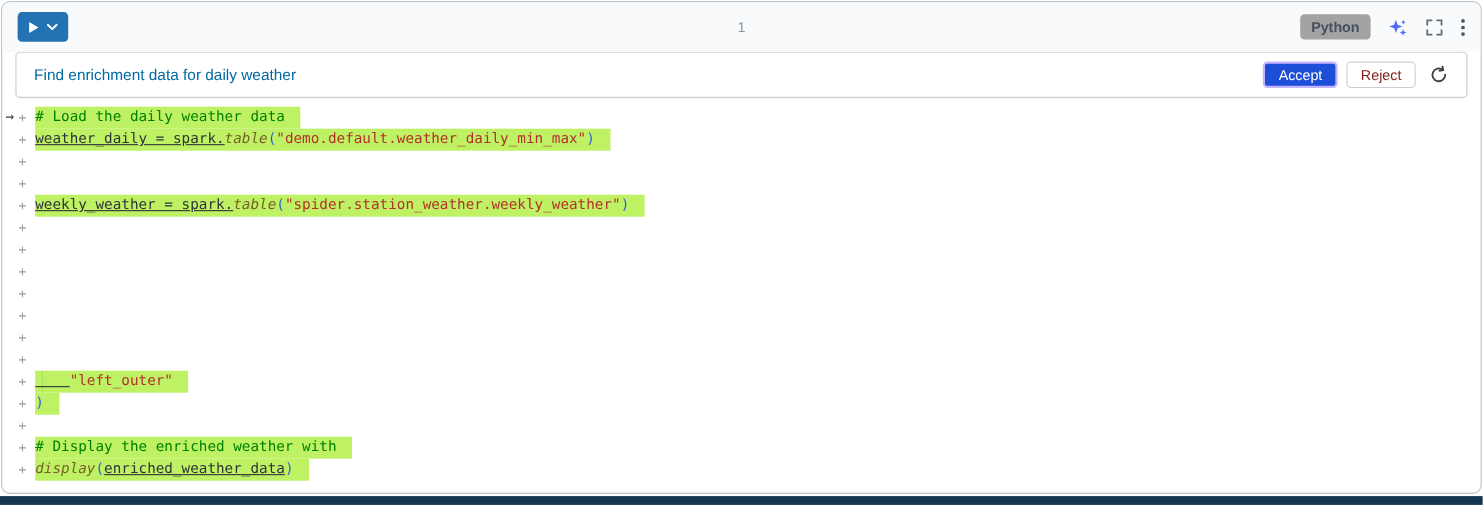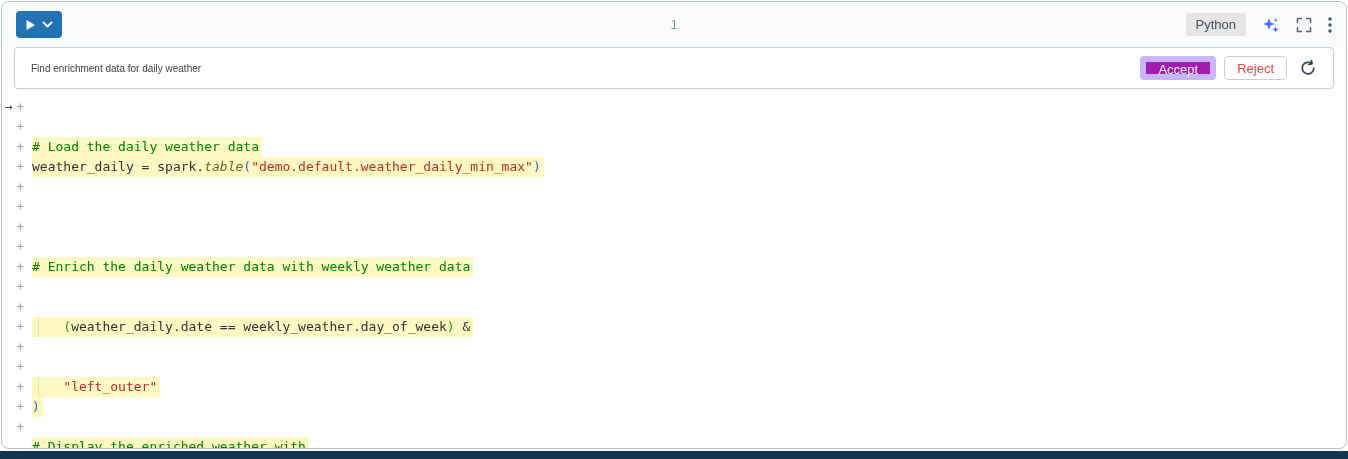--- a/index.html
+++ b/index.html
@@ -23,58 +23,58 @@
     background:#2272b4; border:none; border-radius:4px;
     height:27px; padding:0 9px; cursor:pointer;
   }
   .run-btn svg { display:block; }
   .cell-number {
     position:absolute; left:0; right:0; text-align:center;
     color:#8c97a1; font-size:13px; pointer-events:none;
   }
   .toolbar-right { margin-left:auto; display:flex; align-items:center; gap:16px; }
   .lang-pill {
-    background:#e5e5e5; color:#44505c; font-size:13px;
-    border-radius:4px; padding:4px 10px; cursor:pointer;
+    background:#a3a3a3; color:#44505c; font-size:13px;
+    border-radius:4px; padding:4px 10px; cursor:pointer;font-weight:bold;
   }
   .icon-btn { background:none; border:none; padding:0; cursor:pointer; display:flex; align-items:center; }
 
   
   .prompt-box {
     margin:0 12px; height:42px;
     background:#ffffff; border:1px solid #c7cfd6; border-radius:4px;
     display:flex; align-items:center; padding:0 16px;
     box-shadow:0 1px 2px rgba(0,0,0,0.04);
   }
-  .prompt-text { font-size:10px; color:#404040; }
+  .prompt-text { font-size:14px; color:#0369a1; }
   .prompt-actions { margin-left:auto; display:flex; align-items:center; gap:8px; }
   .btn { font-size:13px; border-radius:4px; height:24px; padding:0 12px; cursor:pointer; }
-  .btn-accept { background:#a21caf; border:6px solid #c4b5fd; color:#ffffff;margin-left:40px; }
-  .btn-reject { background:#ffffff; border:1px solid #c7cfd6; color:#ef4444; }
+  .btn-accept { background:#1d4ed8; border:2px solid #c4b5fd; color:#ffffff;margin-left:40px; }
+  .btn-reject { background:#ffffff; border:1px solid #c7cfd6; color:#7f1d1d; }
   .refresh-btn { background:none; border:none; padding:0 0 0 4px; cursor:pointer; display:flex; align-items:center; }
 
   
   .code-area {
     padding:8px 0 10px 0;
     font-family:"DejaVu Sans Mono", monospace;
     font-size:13px; line-height:20px;
   }
   .code-line { position:relative; height:20px; white-space:pre; cursor:text; }
   .gutter {
     position:absolute; left:0; top:0; width:30px; height:20px;
     color:#98a2aa; font-size:12px; user-select:none;
   }
   .gutter .plus { position:absolute; right:8px; top:0; }
   .gutter .arrow { position:absolute; left:3px; top:0; color:#39434c; font-size:13px; }
   .content { position:absolute; left:30px; top:0; white-space:pre; }
-  .content.added { background:#fef9c3; padding-right:3px;margin-top:40px; }
+  .content.added { background:#bef264; padding-right:14px; }
   .guide { position:absolute; left:6px; top:0; bottom:0; width:1px; background:rgba(0,0,0,0.09); }
 
   .tk-comment { color:#008000; }
-  .tk-plain   { color:#303338; }
+  .tk-plain   { color:#303338;text-decoration:underline; }
   .tk-func    { color:#795e26;font-style:italic; }
   .tk-string  { color:#b5302a; }
   .tk-paren1  { color:#3060d0; }
   .tk-paren2  { color:#319331; }
 
   
   .bottom-bar { position:absolute; left:0; bottom:0; width:1348px; height:8px; background:#15344e; }
 </style>
 </head>
 <body>
@@ -148,30 +148,30 @@
           </span>
         </button>
       </div>
     </div>
 
     <div class="code-area" id="code-area">
         <div class="code-line"><span class="gutter"><span class="arrow">→</span><span class="plus">+</span></span><span class="content added"><span class="tk-comment"># Load the daily weather data</span></span></div>
         <div class="code-line"><span class="gutter"><span class="plus">+</span></span><span class="content added"><span class="tk-plain">weather_daily = spark.</span><span class="tk-func">table</span><span class="tk-paren1">(</span><span class="tk-string">"demo.default.weather_daily_min_max"</span><span class="tk-paren1">)</span></span></div>
         <div class="code-line"><span class="gutter"><span class="plus">+</span></span><span class="content"></span></div>
         <div class="code-line"><span class="gutter"><span class="plus">+</span></span></div>
-        <div class="code-line"><span class="gutter"><span class="plus">+</span></span></div>
+        <div class="code-line"><span class="gutter"><span class="plus">+</span></span><span class="content added"><span class="tk-plain">weekly_weather = spark.</span><span class="tk-func">table</span><span class="tk-paren1">(</span><span class="tk-string">"spider.station_weather.weekly_weather"</span><span class="tk-paren1">)</span></span></div>
         <div class="code-line"><span class="gutter"><span class="plus">+</span></span><span class="content"></span></div>
-        <div class="code-line"><span class="gutter"><span class="plus">+</span></span><span class="content added"><span class="tk-comment"># Enrich the daily weather data with weekly weather data</span></span></div>
         <div class="code-line"><span class="gutter"><span class="plus">+</span></span></div>
         <div class="code-line"><span class="gutter"><span class="plus">+</span></span></div>
-        <div class="code-line"><span class="gutter"><span class="plus">+</span></span><span class="content added"><span class="tk-plain">    </span><span class="tk-paren2">(</span><span class="tk-plain">weather_daily.date == weekly_weather.day_of_week</span><span class="tk-paren2">)</span><span class="tk-plain"> &amp;</span><span class="guide"></span></span></div>
+        <div class="code-line"><span class="gutter"><span class="plus">+</span></span></div>
+        <div class="code-line"><span class="gutter"><span class="plus">+</span></span></div>
         <div class="code-line"><span class="gutter"><span class="plus">+</span></span></div>
         <div class="code-line"><span class="gutter"><span class="plus">+</span></span></div>
         <div class="code-line"><span class="gutter"><span class="plus">+</span></span><span class="content added"><span class="tk-plain">    </span><span class="tk-string">"left_outer"</span><span class="guide"></span></span></div>
         <div class="code-line"><span class="gutter"><span class="plus">+</span></span><span class="content added"><span class="tk-paren1">)</span></span></div>
         <div class="code-line"><span class="gutter"><span class="plus">+</span></span><span class="content"></span></div>
         <div class="code-line"><span class="gutter"><span class="plus">+</span></span><span class="content added"><span class="tk-comment"># Display the enriched weather with</span></span></div>
-        <div class="code-line"><span class="gutter"><span class="plus">+</span></span></div>
+        <div class="code-line"><span class="gutter"><span class="plus">+</span></span><span class="content added"><span class="tk-func">display</span><span class="tk-paren1">(</span><span class="tk-plain">enriched_weather_data</span><span class="tk-paren1">)</span></span></div>
       </div>
   </div>
 
   <div class="bottom-bar"></div>
 </div>
 
 </body></html>

